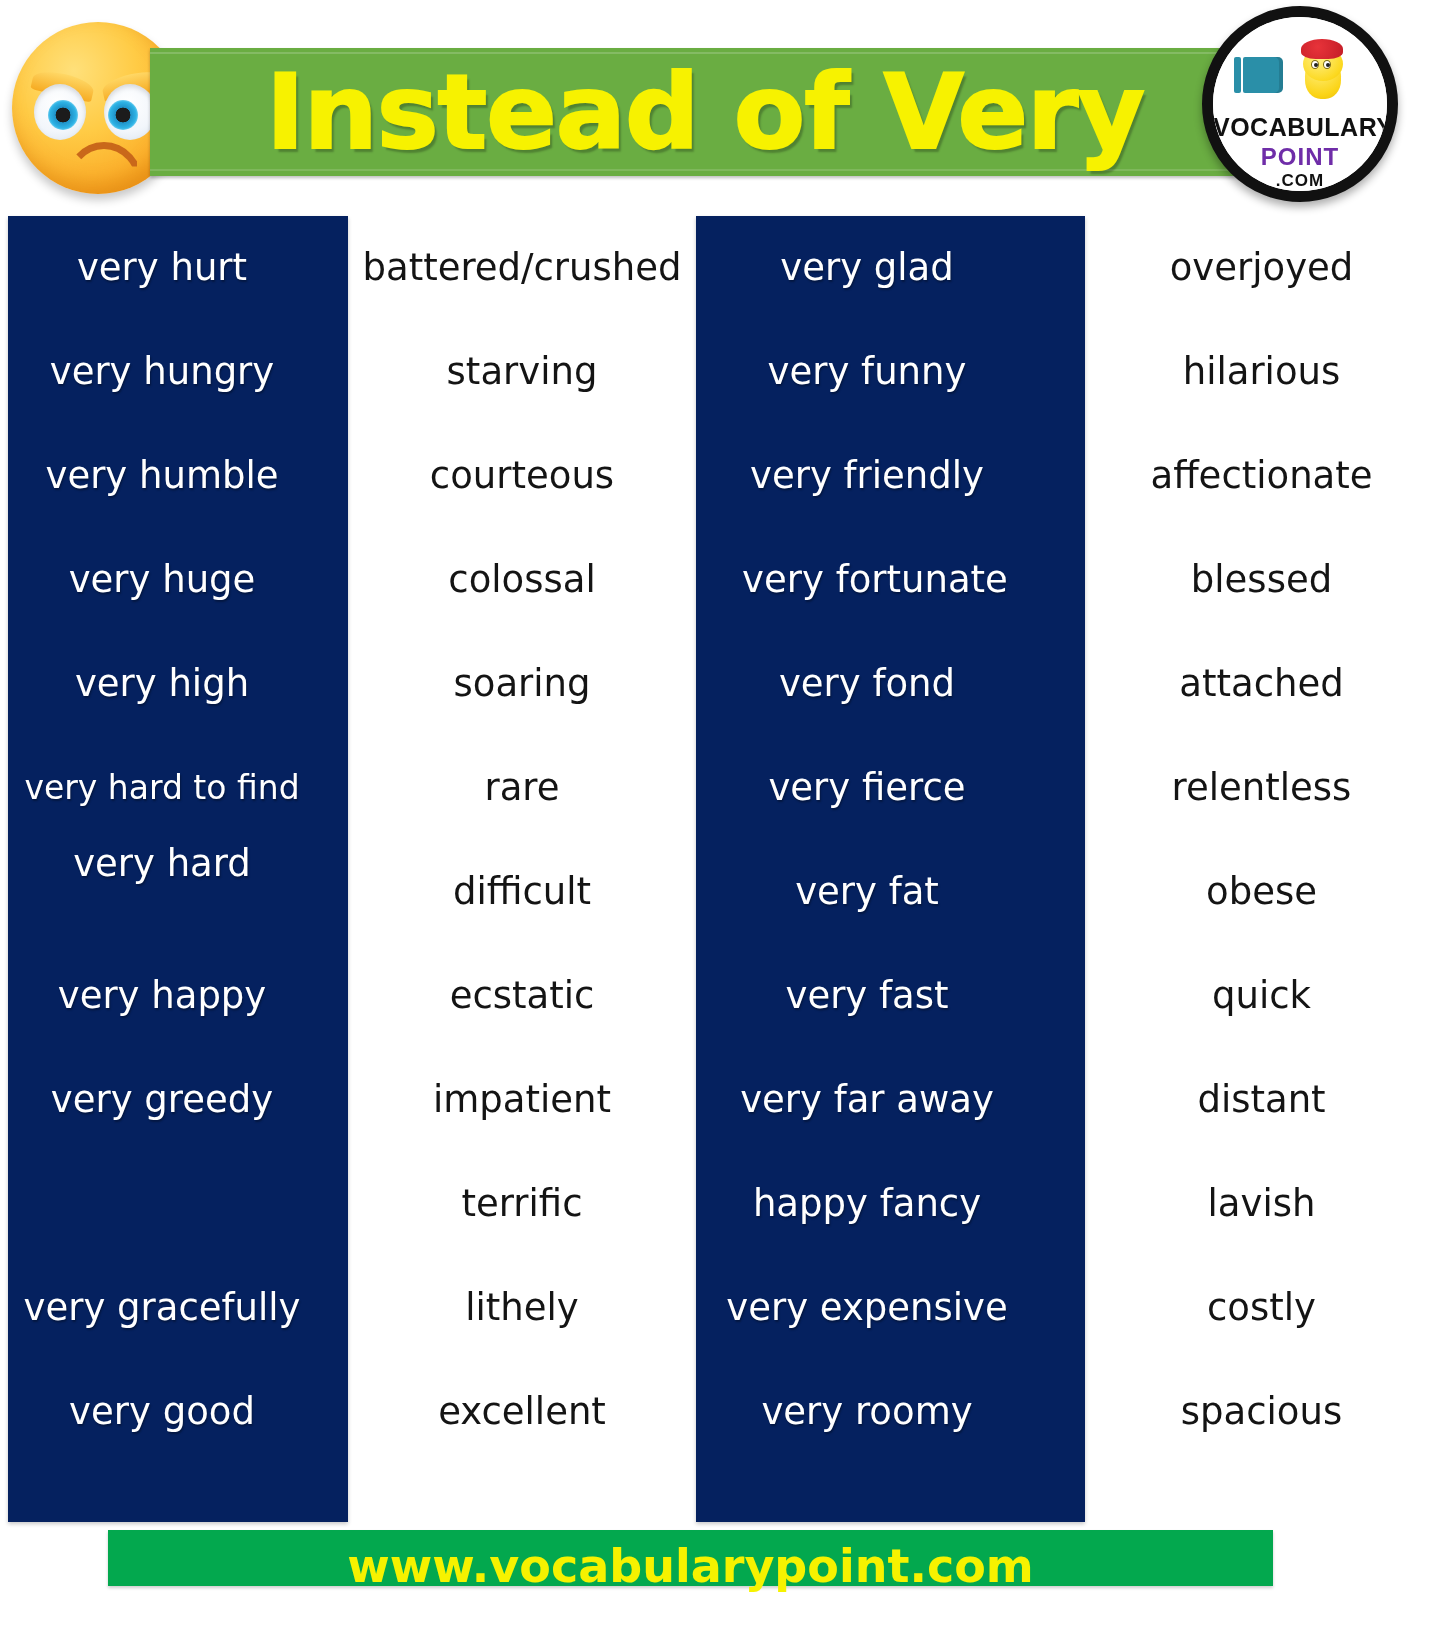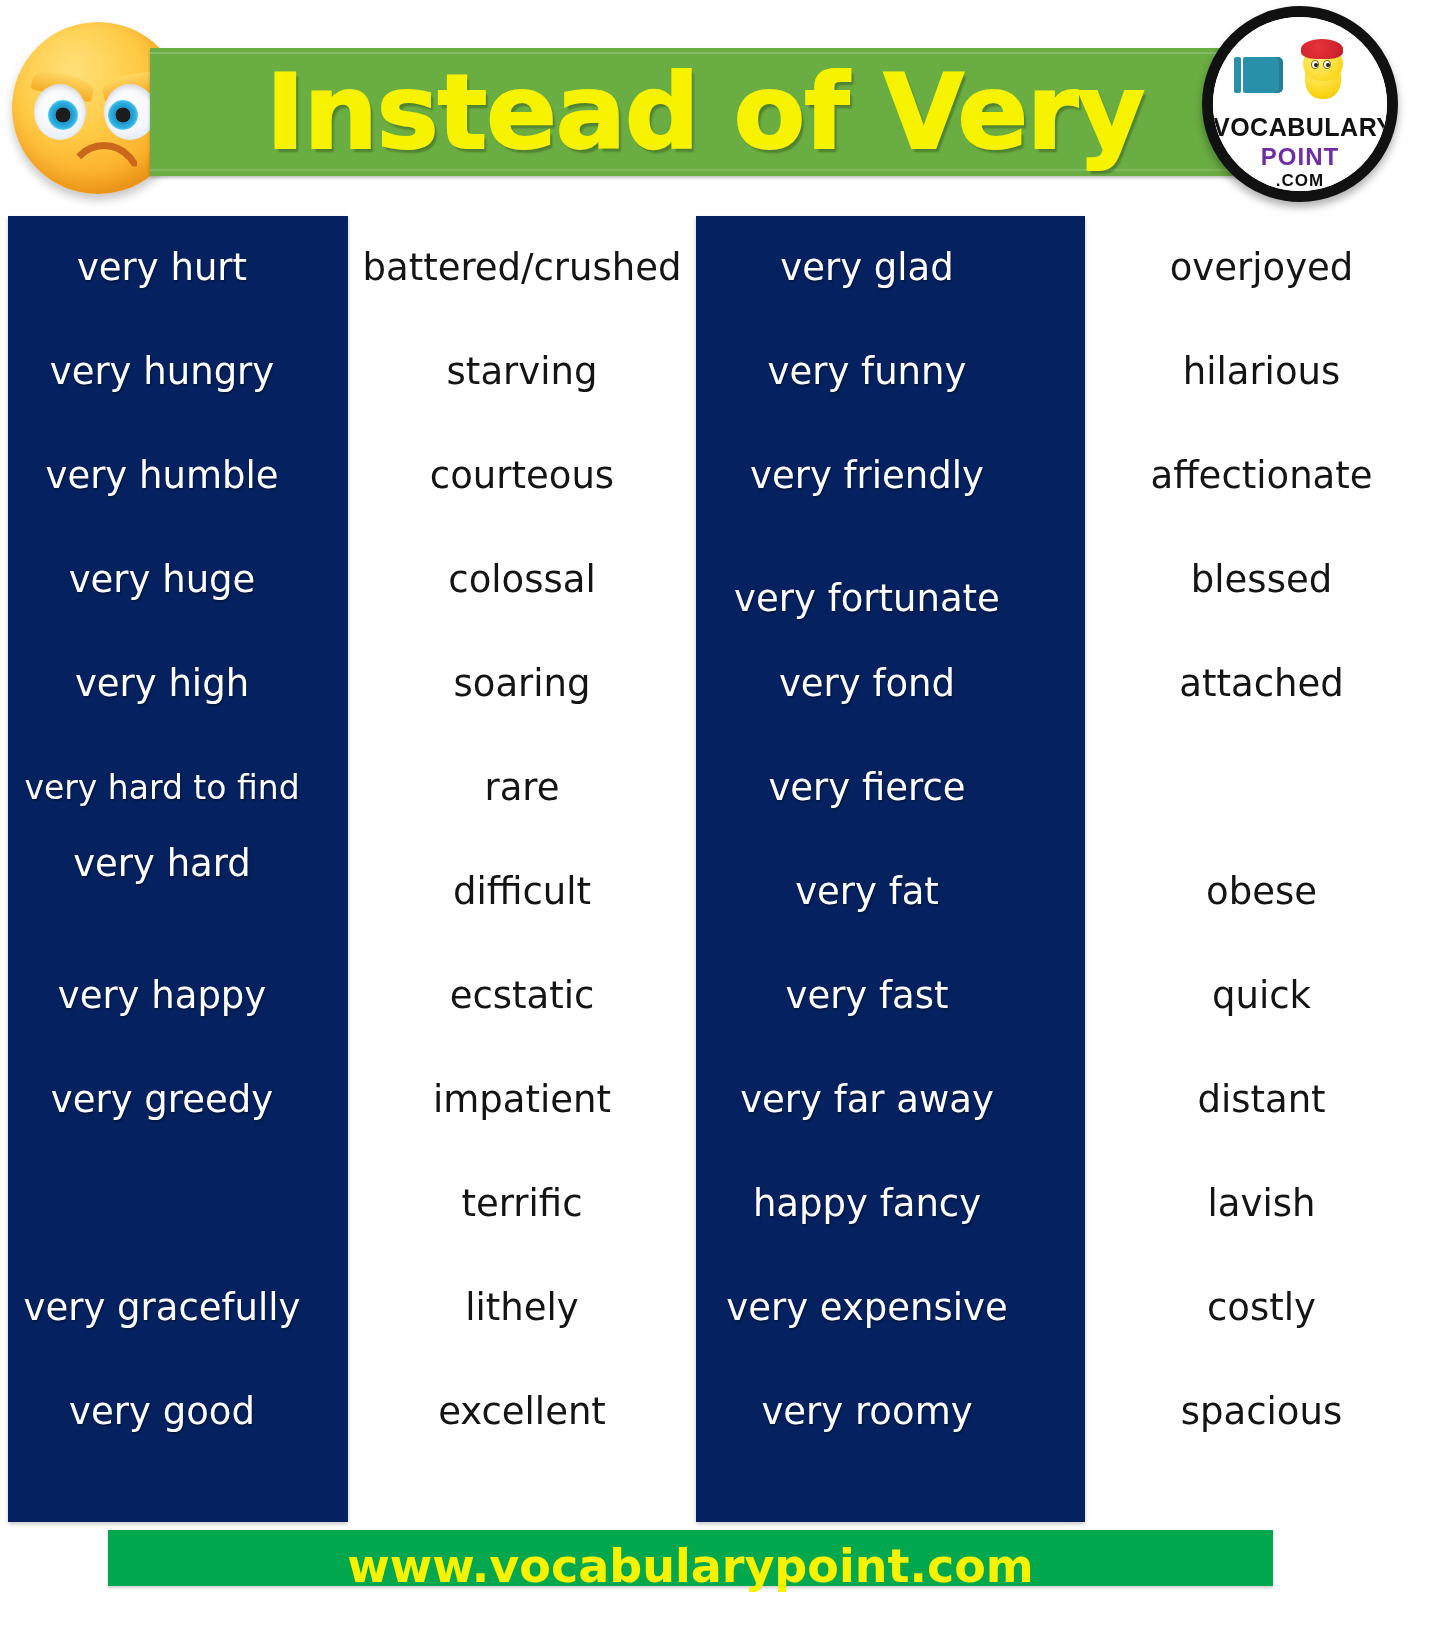--- a/index.html
+++ b/index.html
@@ -341,36 +341,37 @@
       <div class="cell light" style="top: 728px;">ecstatic</div>
       <div class="cell light" style="top: 832px;">impatient</div>
       <div class="cell light" style="top: 936px;">terrific</div>
       <div class="cell light" style="top: 1040px;">lithely</div>
       <div class="cell light" style="top: 1144px;">excellent</div>
     </div>
   <div class="col" id="col-3">
       <div class="cell dark" style="top: 0px;">very glad</div>
       <div class="cell dark" style="top: 104px;">very funny</div>
       <div class="cell dark" style="top: 208px;">very friendly</div>
-      <div class="cell dark" style="top: 331px;">very fortunate</div>
+      <div class="cell dark" style="top: 312px; margin-left: 8px;">very fortunate</div>
       <div class="cell dark" style="top: 416px;">very fond</div>
       <div class="cell dark" style="top: 520px;">very fierce</div>
       <div class="cell dark" style="top: 624px;">very fat</div>
       <div class="cell dark" style="top: 728px;">very fast</div>
       <div class="cell dark" style="top: 832px;">very far away</div>
       <div class="cell dark" style="top: 936px;">happy fancy</div>
       <div class="cell dark" style="top: 1040px;">very expensive</div>
       <div class="cell dark" style="top: 1144px;">very roomy</div>
     </div>
   <div class="col" id="col-4">
       <div class="cell light" style="top: 0px;">overjoyed</div>
       <div class="cell light" style="top: 104px; text-align: center;">hilarious</div>
       <div class="cell light" style="top: 208px;">affectionate</div>
       <div class="cell light" style="top: 312px;">blessed</div>
       <div class="cell light" style="top: 416px;">attached</div>
+      <div class="cell light" style="top: 520px;">relentless</div>
       <div class="cell light" style="top: 624px;">obese</div>
       <div class="cell light" style="top: 728px;">quick</div>
       <div class="cell light" style="top: 832px;">distant</div>
       <div class="cell light" style="top: 936px; text-align: center;">lavish</div>
       <div class="cell light" style="top: 1040px;">costly</div>
       <div class="cell light" style="top: 1144px;">spacious</div>
     </div>
 </div>
 
 <div id="footer-wrap" style="position:absolute;left:108px;top:1530px;width:1165px;height:56px;">

